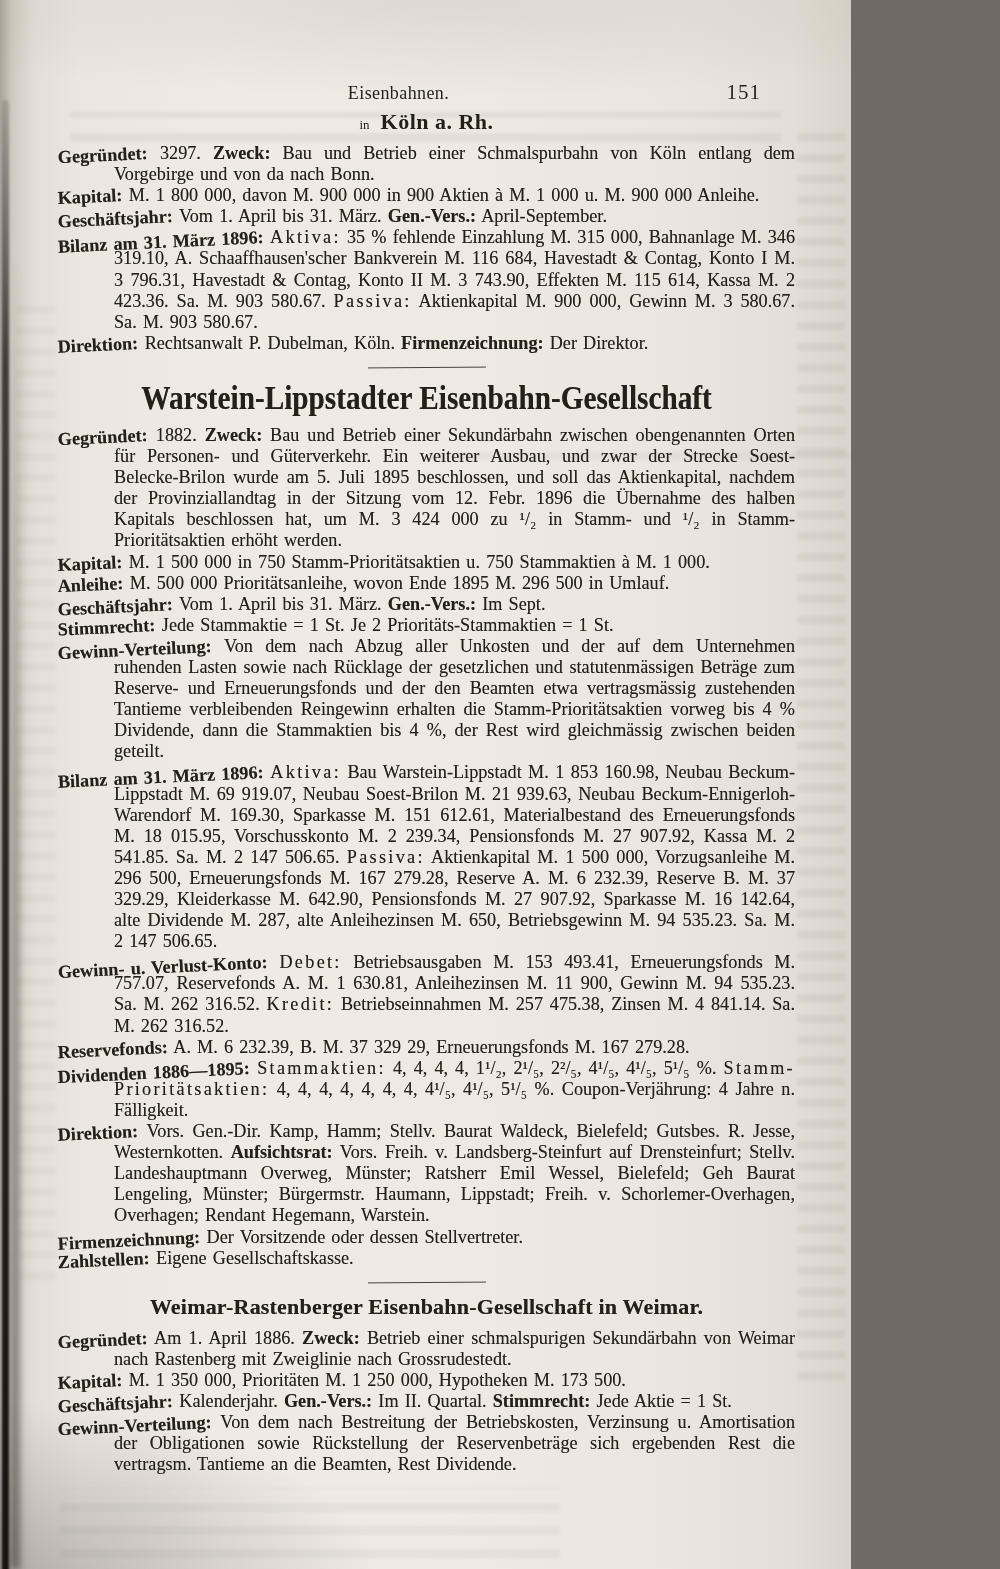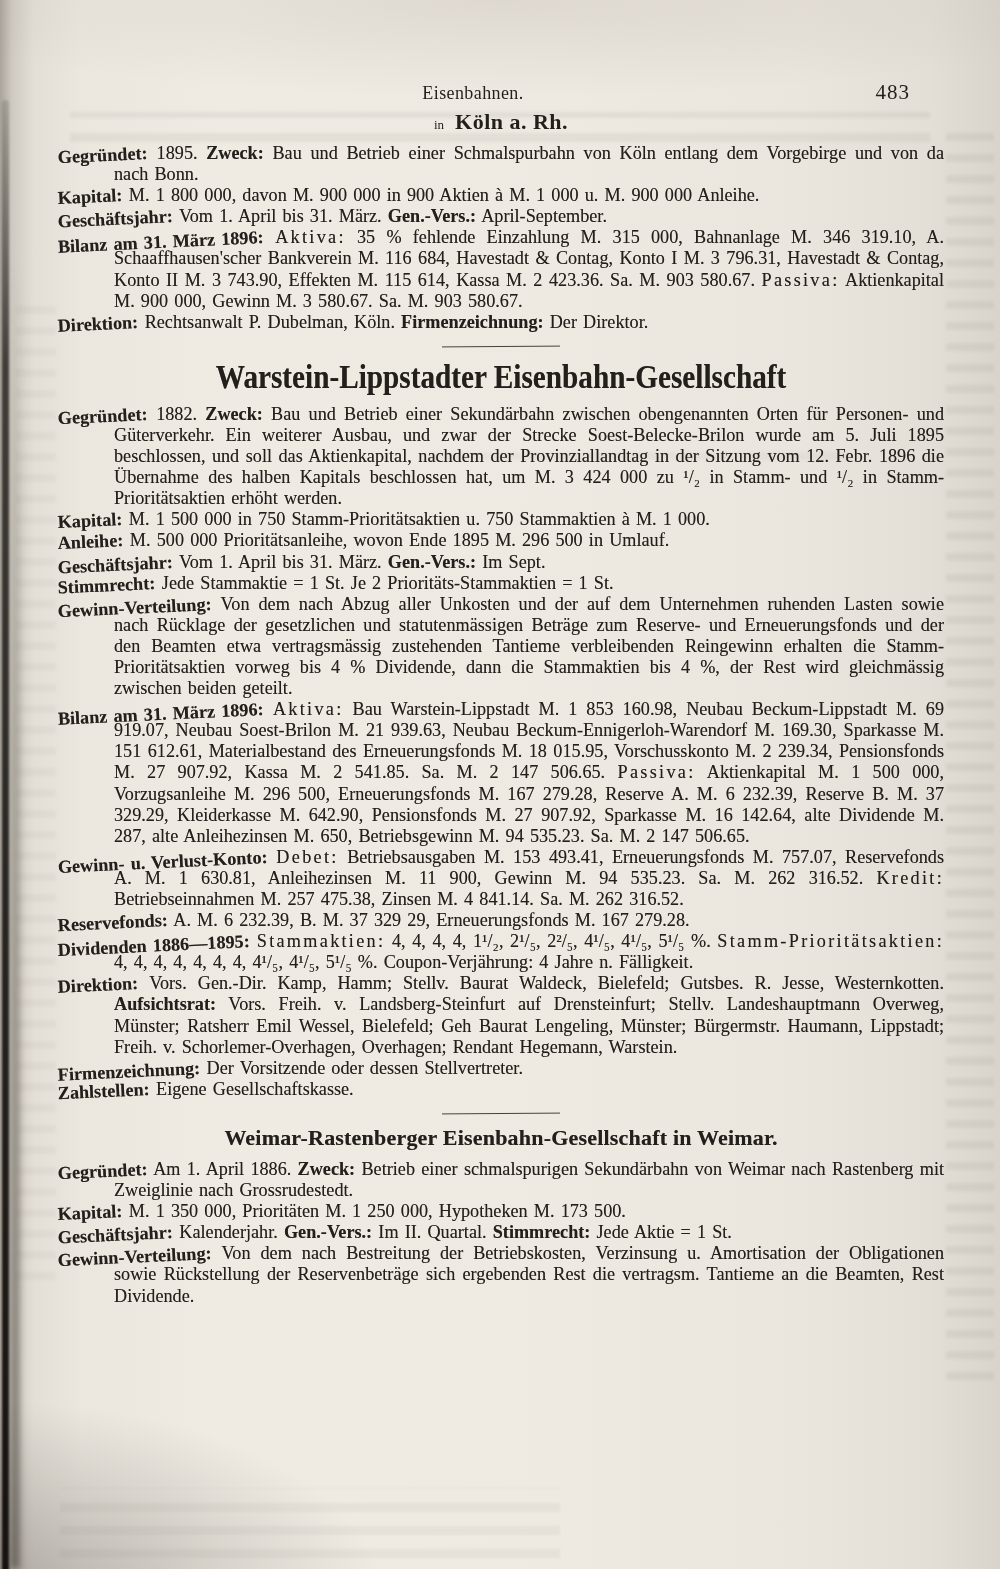--- a/index.html
+++ b/index.html
@@ -1,17 +1,17 @@
 <!DOCTYPE html>
 <html><head>
 <meta charset="utf-8">
 <style>
   html,body{margin:0;padding:0;background:#6f6b64;}
   .page{
-    position:relative;width:1000px;height:1569px;overflow:hidden;
+    position:relative;width:851px;height:1569px;overflow:hidden;
     background:
       radial-gradient(ellipse 620px 320px at 0% 102%, rgba(48,43,37,.30), rgba(48,43,37,0) 62%),
       radial-gradient(ellipse 900px 140px at 50% 0%, rgba(120,112,102,.14), rgba(120,112,102,0) 70%),
       linear-gradient(90deg,#aaa49b 0,#cfcac1 12px,#e3ded6 34px,#ebe7df 80px,#efebe3 220px,#eee9e1 55%,#eae5dd 80%,#e3ded6 93%,#d9d4cb 100%),
       #ece7df;
     font-family:"Liberation Serif","DejaVu Serif",serif;
     color:#231f1b;
   }
   .spine-line{
     position:absolute;left:2px;top:100px;bottom:-10px;width:7px;
@@ -73,30 +73,30 @@
   <div class="smudge sm-right"></div>
   <div class="smudge sm-left"></div>
   <div class="smudge sm-bottom"></div>
   <div class="smudge sm-mid"></div>
 
   <div class="content">
 
     <div class="running-head">
       <span></span>
       <span class="rh-title">Eisenbahnen.</span>
-      <span class="rh-page">483</span>
+      <span class="rh-page">151</span>
     </div>
 
     <section>
       <div class="subtitle">
         <span class="sub-in">in</span>
         <span class="sub-place">Köln a. Rh.</span>
       </div>
       <div class="paras">
-          <p class="entry"><span class="lead">Gegründet:</span><span> 1895.  </span><span class="b">Zweck:</span><span> Bau und Betrieb einer Schmalspurbahn von Köln entlang dem Vorgebirge und von da nach Bonn.</span></p>
+          <p class="entry"><span class="lead">Gegründet:</span><span> 3297.  </span><span class="b">Zweck:</span><span> Bau und Betrieb einer Schmalspurbahn von Köln entlang dem Vorgebirge und von da nach Bonn.</span></p>
           <p class="entry"><span class="lead">Kapital:</span><span> M. 1 800 000, davon M. 900 000 in 900 Aktien à M. 1 000 u. M. 900 000 Anleihe.</span></p>
           <p class="entry"><span class="lead">Geschäftsjahr:</span><span> Vom 1. April bis 31. März.  </span><span class="b">Gen.-Vers.:</span><span> April-September.</span></p>
           <p class="entry"><span class="lead">Bilanz am 31. März 1896:</span><span> </span><span class="sp">Aktiva:</span><span> 35 % fehlende Einzahlung M. 315 000, Bahnanlage M. 346 319.10, A. Schaaffhausen'scher Bankverein M. 116 684, Havestadt &amp; Contag, Konto I M. 3 796.31, Havestadt &amp; Contag, Konto II M. 3 743.90, Effekten M. 115 614, Kassa M. 2 423.36. Sa. M. 903 580.67.  </span><span class="sp">Passiva:</span><span> Aktienkapital M. 900 000, Gewinn M. 3 580.67. Sa. M. 903 580.67.</span></p>
           <p class="entry"><span class="lead">Direktion:</span><span> Rechtsanwalt P. Dubelman, Köln.  </span><span class="b">Firmenzeichnung:</span><span> Der Direktor.</span></p>
         </div>
     </section>
 
     <hr class="divider">
 
     <section>

